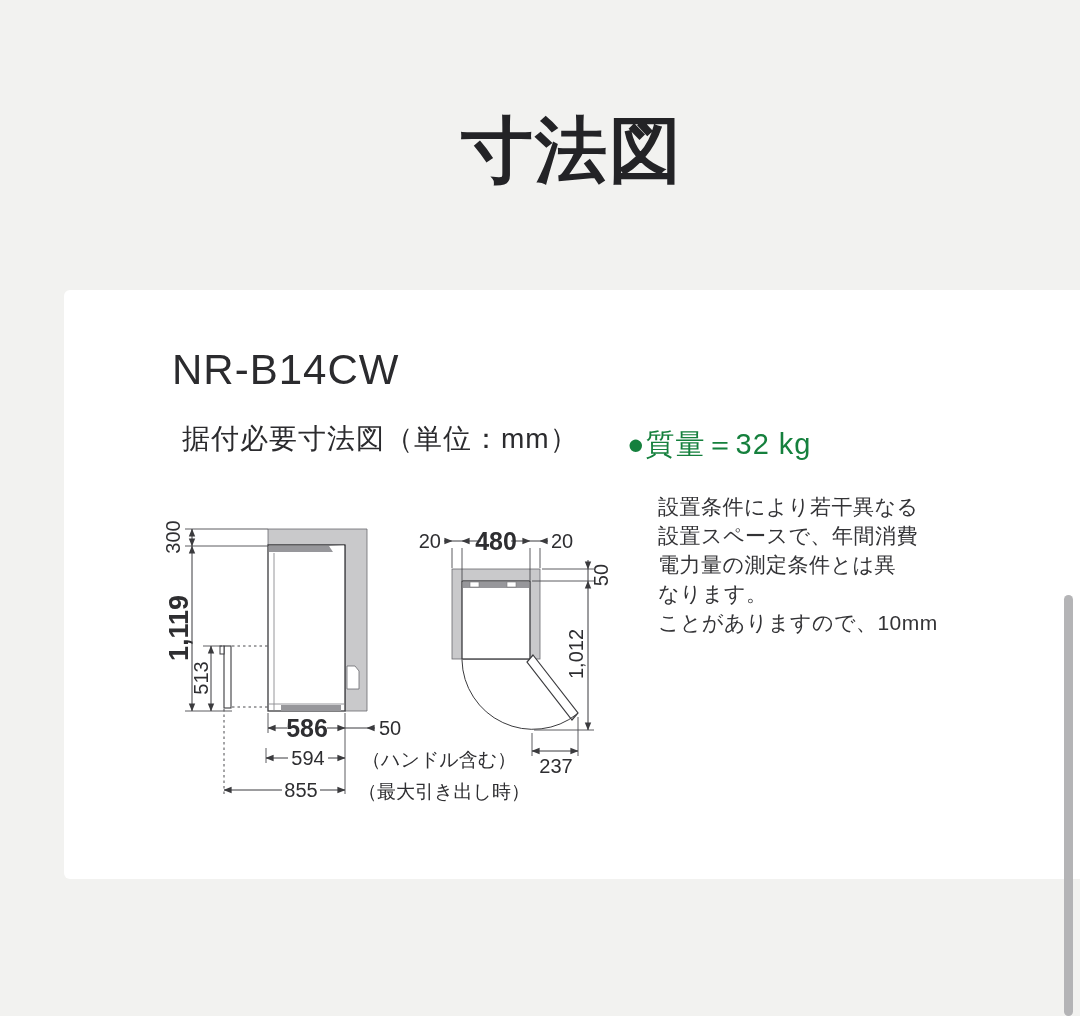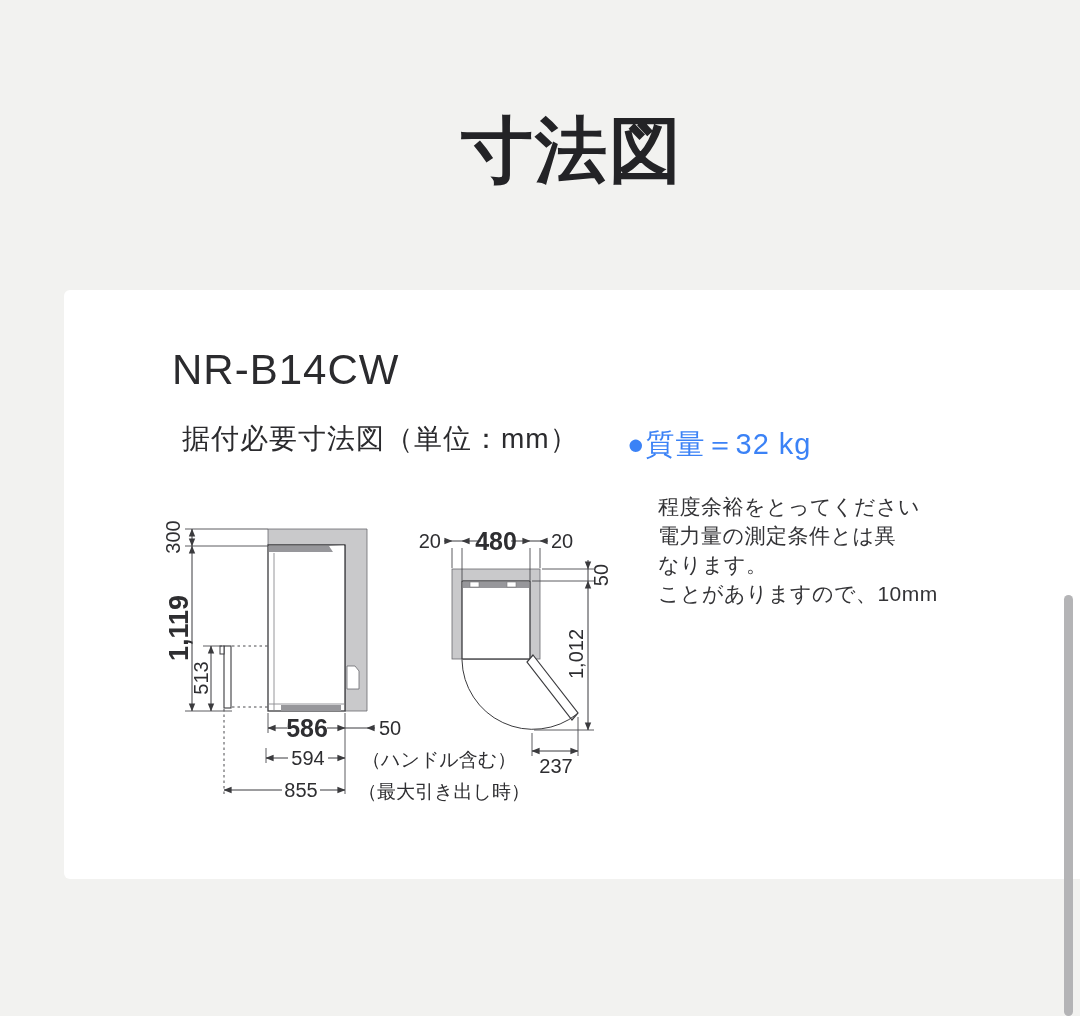--- a/index.html
+++ b/index.html
@@ -20,21 +20,21 @@
   .model{
     position:absolute;left:108px;top:56px;
     font-size:42px;font-weight:500;color:#2b2b2e;letter-spacing:1px;
   }
   .subtitle{
     position:absolute;left:118px;top:130px;
     font-size:28px;font-weight:400;color:#2b2b2e;letter-spacing:1px;text-align:right;
   }
   .mass{
     position:absolute;left:563px;top:135px;
-    font-size:29px;font-weight:400;color:#3b82f6;letter-spacing:1px;
+    font-size:29px;font-weight:400;color:#15803d;letter-spacing:1px;
   }
   .note{
     position:absolute;left:594px;top:202px;width:310px;
     font-size:21px;line-height:29px;color:#333336;letter-spacing:0.5px;
   }
   .diagram{
     position:absolute;left:86px;top:214px;
   }
   svg text{
     font-family:"Liberation Sans","DejaVu Sans",sans-serif;
@@ -58,21 +58,22 @@
 <body>
 
 <div class="page-title">寸法図</div>
 
 <div class="card">
   <div class="model">NR-B14CW</div>
   <div class="subtitle">据付必要寸法図（単位：mm）</div>
   <div class="mass">●質量＝32 kg</div>
 
   <div class="note">
-    <div class="note-line">程度余裕をとってください</div>
+    <div class="note-line">設置条件により若干異なる</div>
+    <div class="note-line">設置スペースで、年間消費</div>
     <div class="note-line">電力量の測定条件とは異</div>
     <div class="note-line">なります。</div>
     <div class="note-line">ことがありますので、10mm</div>
   </div>
 
   <svg class="diagram" width="510" height="310" viewBox="150 505 510 310">
     <defs>
       <marker id="ar" viewBox="0 0 10 10" refX="9.5" refY="5" markerWidth="8" markerHeight="8" orient="auto-start-reverse">
         <path d="M0 1 L10 5 L0 9 Z" fill="#3b3b3e"></path>
       </marker>

